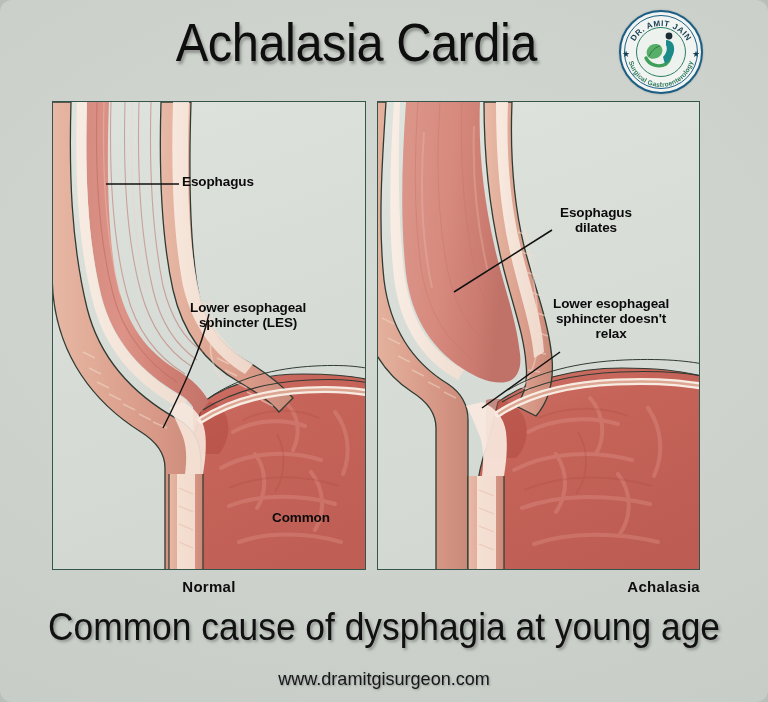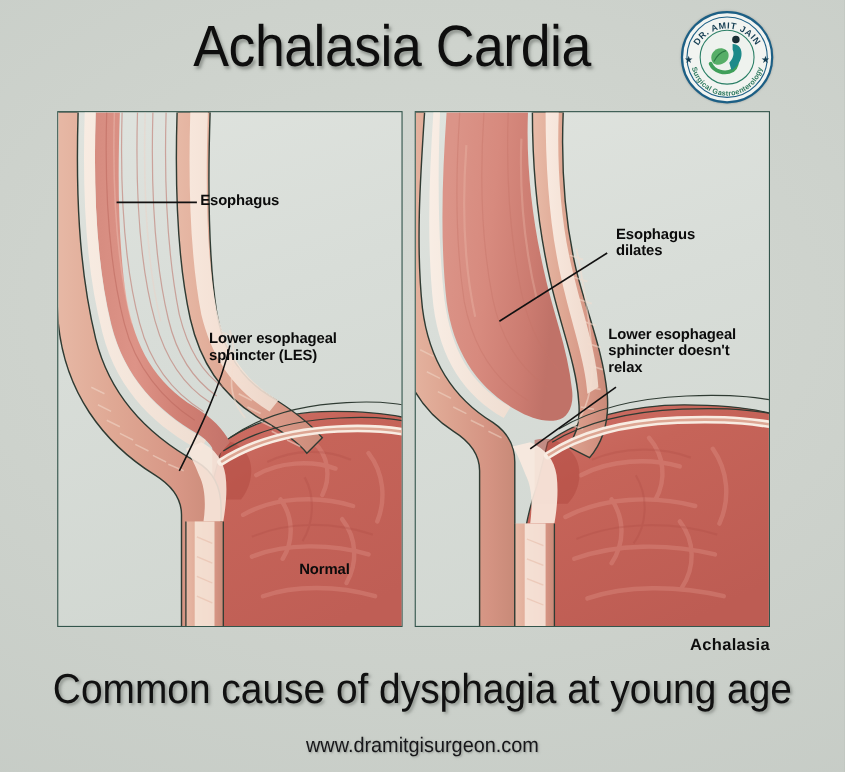--- a/index.html
+++ b/index.html
@@ -8,20 +8,21 @@
     background: #b9bfb9;
   }
   #poster {
     position: relative;
     width: 768px;
     height: 702px;
     overflow: hidden;
     background:
       radial-gradient(ellipse 120% 90% at 50% 40%, #d4d9d3 0%, #cdd2cc 45%, #c3c9c3 100%);
     font-family: "Liberation Sans", sans-serif;
+    border-radius: 12px;
     -webkit-font-smoothing: antialiased;
   }
 
   
   .title {
     position: absolute;
     left: 0;
     top: 12px;
     width: 768px;
     text-align: center;
@@ -106,20 +107,21 @@
 
   
   .anno {
     position: absolute;
     font-size: 13.5px;
     font-weight: bold;
     color: #0b0b0b;
     line-height: 1.12;
     white-space: pre-line;
     letter-spacing: -0.1px;
+    text-align: center;
   }
 
   
   .tagline {
     position: absolute;
     left: 0;
     top: 606px;
     width: 768px;
     text-align: center;
     font-size: 38px;
@@ -289,22 +291,23 @@
     
     <svg viewBox="0 0 314 469" width="314" height="469" style="position:absolute;left:0;top:0">
       <line x1="53" y1="82" x2="126" y2="82" stroke="#111" stroke-width="1.6"></line>
       <path d="M 156,212 C 148,248 128,290 110,326" fill="none" stroke="#111" stroke-width="1.4"></path>
     </svg>
   </div>
 
   <div class="anno" style="left:182px; top:174px;">Esophagus</div>
   <div class="anno" style="left:190px; top:300px;">Lower esophageal
 sphincter (LES)</div>
-  <div class="anno" style="left:272px; top:510px;">Normal</div>
-
+  <div class="anno" style="left:272px; top:510px;">Common</div>
+
+  <div class="panel-caption" id="caption-normal">Normal</div>
 
   <div class="panel" id="panel-achalasia">
     <svg viewBox="0 0 323 469" width="323" height="469">
       <defs>
         <linearGradient id="aMuscle" x1="0" y1="0" x2="1" y2="0">
           <stop offset="0%" stop-color="#e8bba8"></stop>
           <stop offset="40%" stop-color="#dfa894"></stop>
           <stop offset="80%" stop-color="#d49382"></stop>
           <stop offset="100%" stop-color="#c88a78"></stop>
         </linearGradient>

